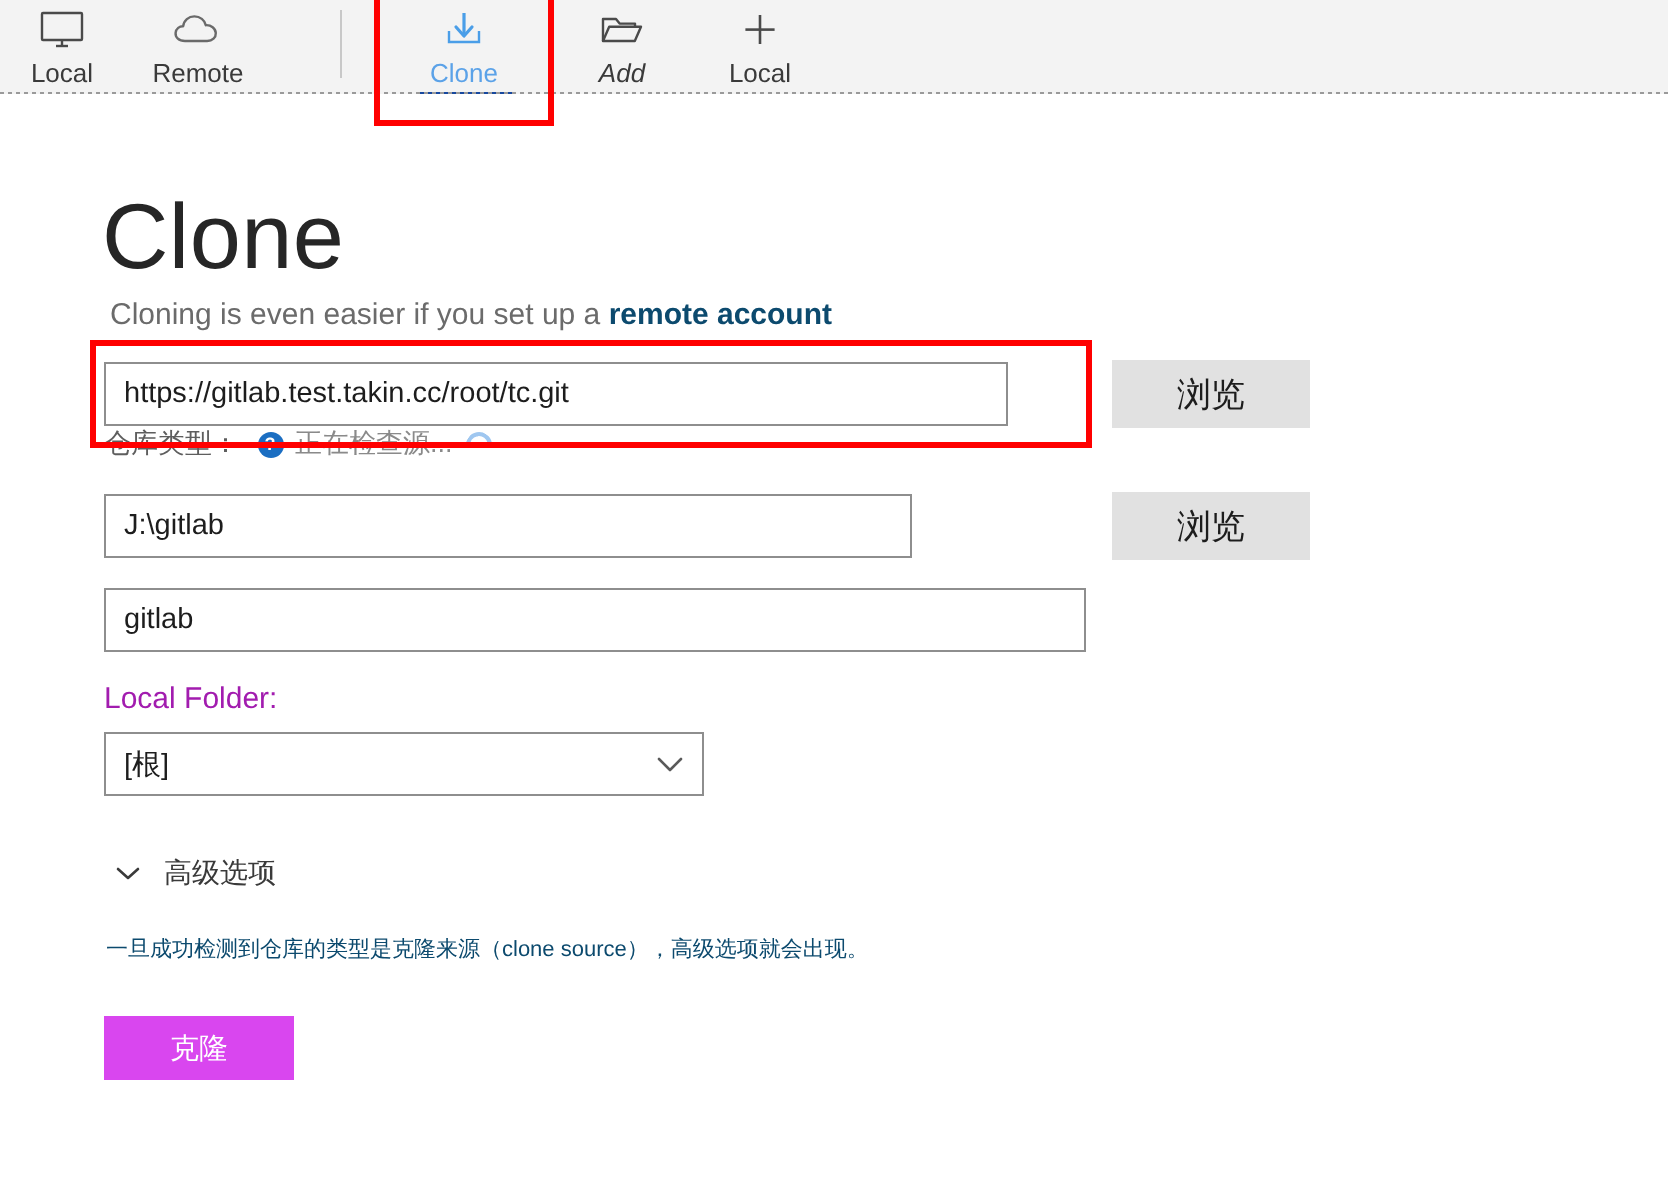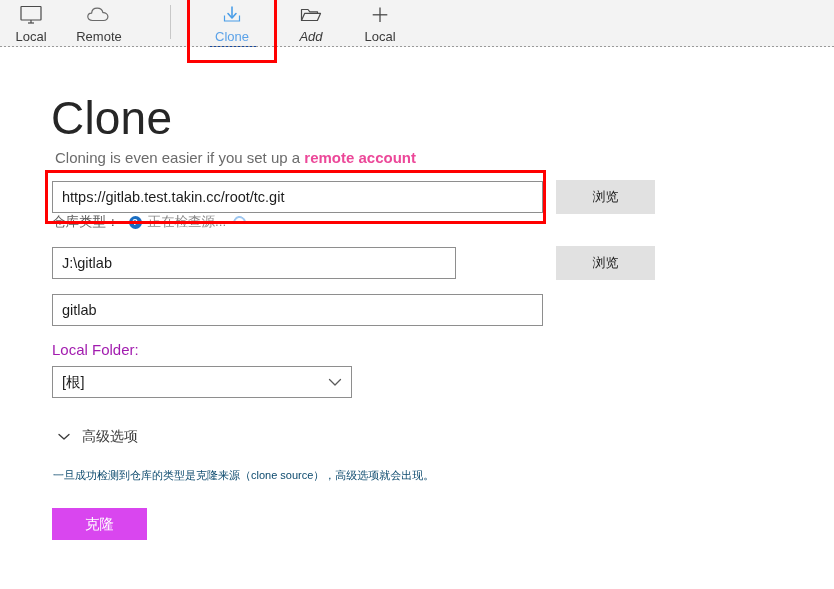--- a/index.html
+++ b/index.html
@@ -121,47 +121,47 @@
     position: absolute;
     left: 55px;
     top: 101px;
     font-size: 15px;
     color: #6b6b6b;
     line-height: 20px;
     white-space: nowrap;
   }
   #subtitle .strong {
     font-weight: bold;
-    color: #ec4899;
+    color: #0c4a6e;
   }
 
   .txt-input {
     position: absolute;
     height: 32px;
     border: 1px solid #8e8e8e;
     background: #ffffff;
     font-family: "Liberation Sans", "DejaVu Sans", sans-serif;
     font-size: 14.5px;
     color: #1d1d1d;
     padding: 0 9px;
     line-height: 30px;
     outline: none;
   }
-  #input-url    { left: 52px; top: 134px; width: 491px; }
+  #input-url    { left: 52px; top: 134px; width: 452px; }
   #input-path   { left: 52px; top: 200px; width: 404px; }
   #input-name   { left: 52px; top: 247px; width: 491px; }
 
   .browse-btn {
     position: absolute;
     width: 99px;
     height: 34px;
     background: #e1e1e1;
     border: 1px solid #e1e1e1;
     font-family: "Liberation Sans", "DejaVu Sans", sans-serif;
-    font-size: 13px;
+    font-size: 17px;
     color: #1d1d1d;
     cursor: pointer;
     padding: 0;
   }
   #browse-1 { left: 556px; top: 133px; }
   #browse-2 { left: 556px; top: 199px; }
 
   
   #repo-type-row {
     position: absolute;

